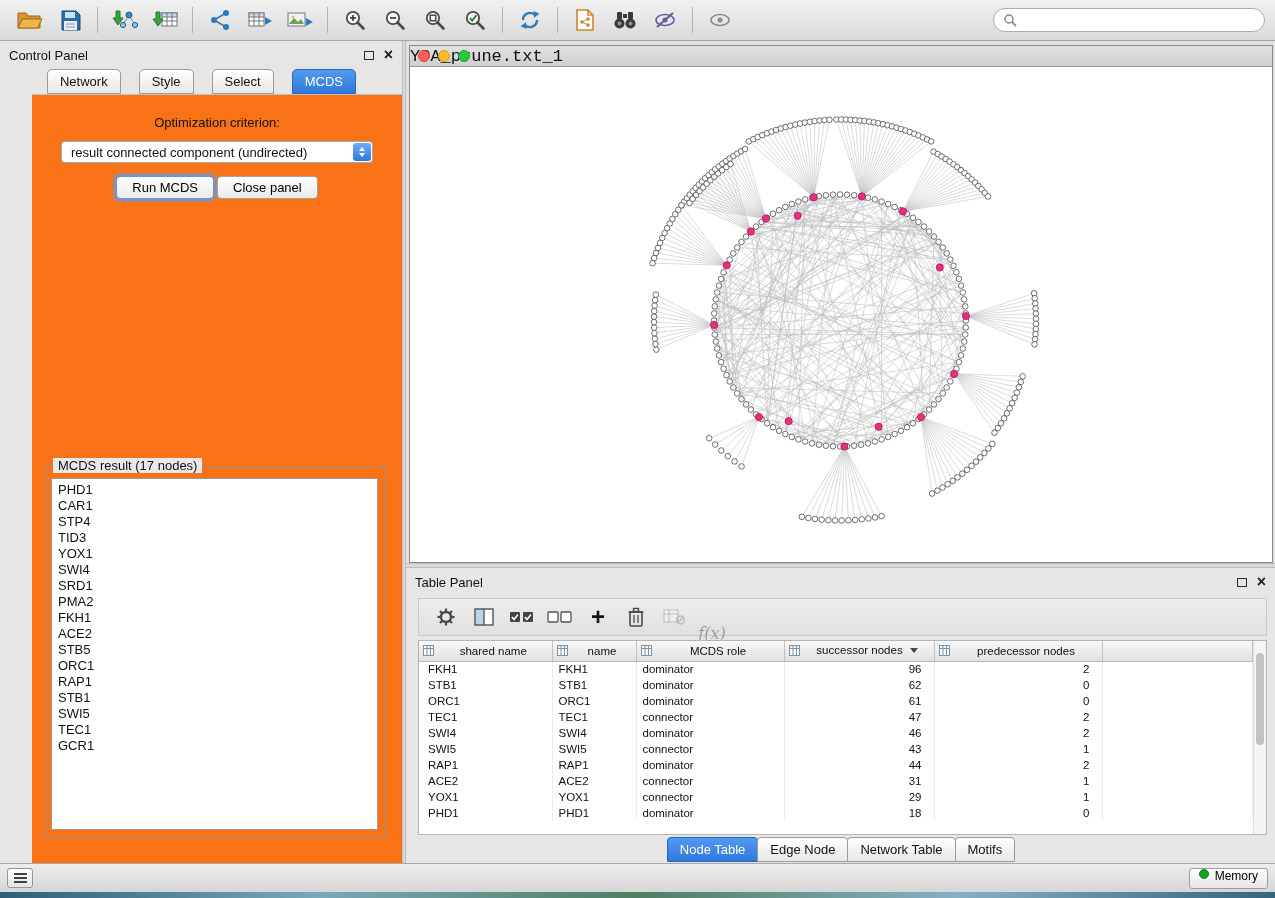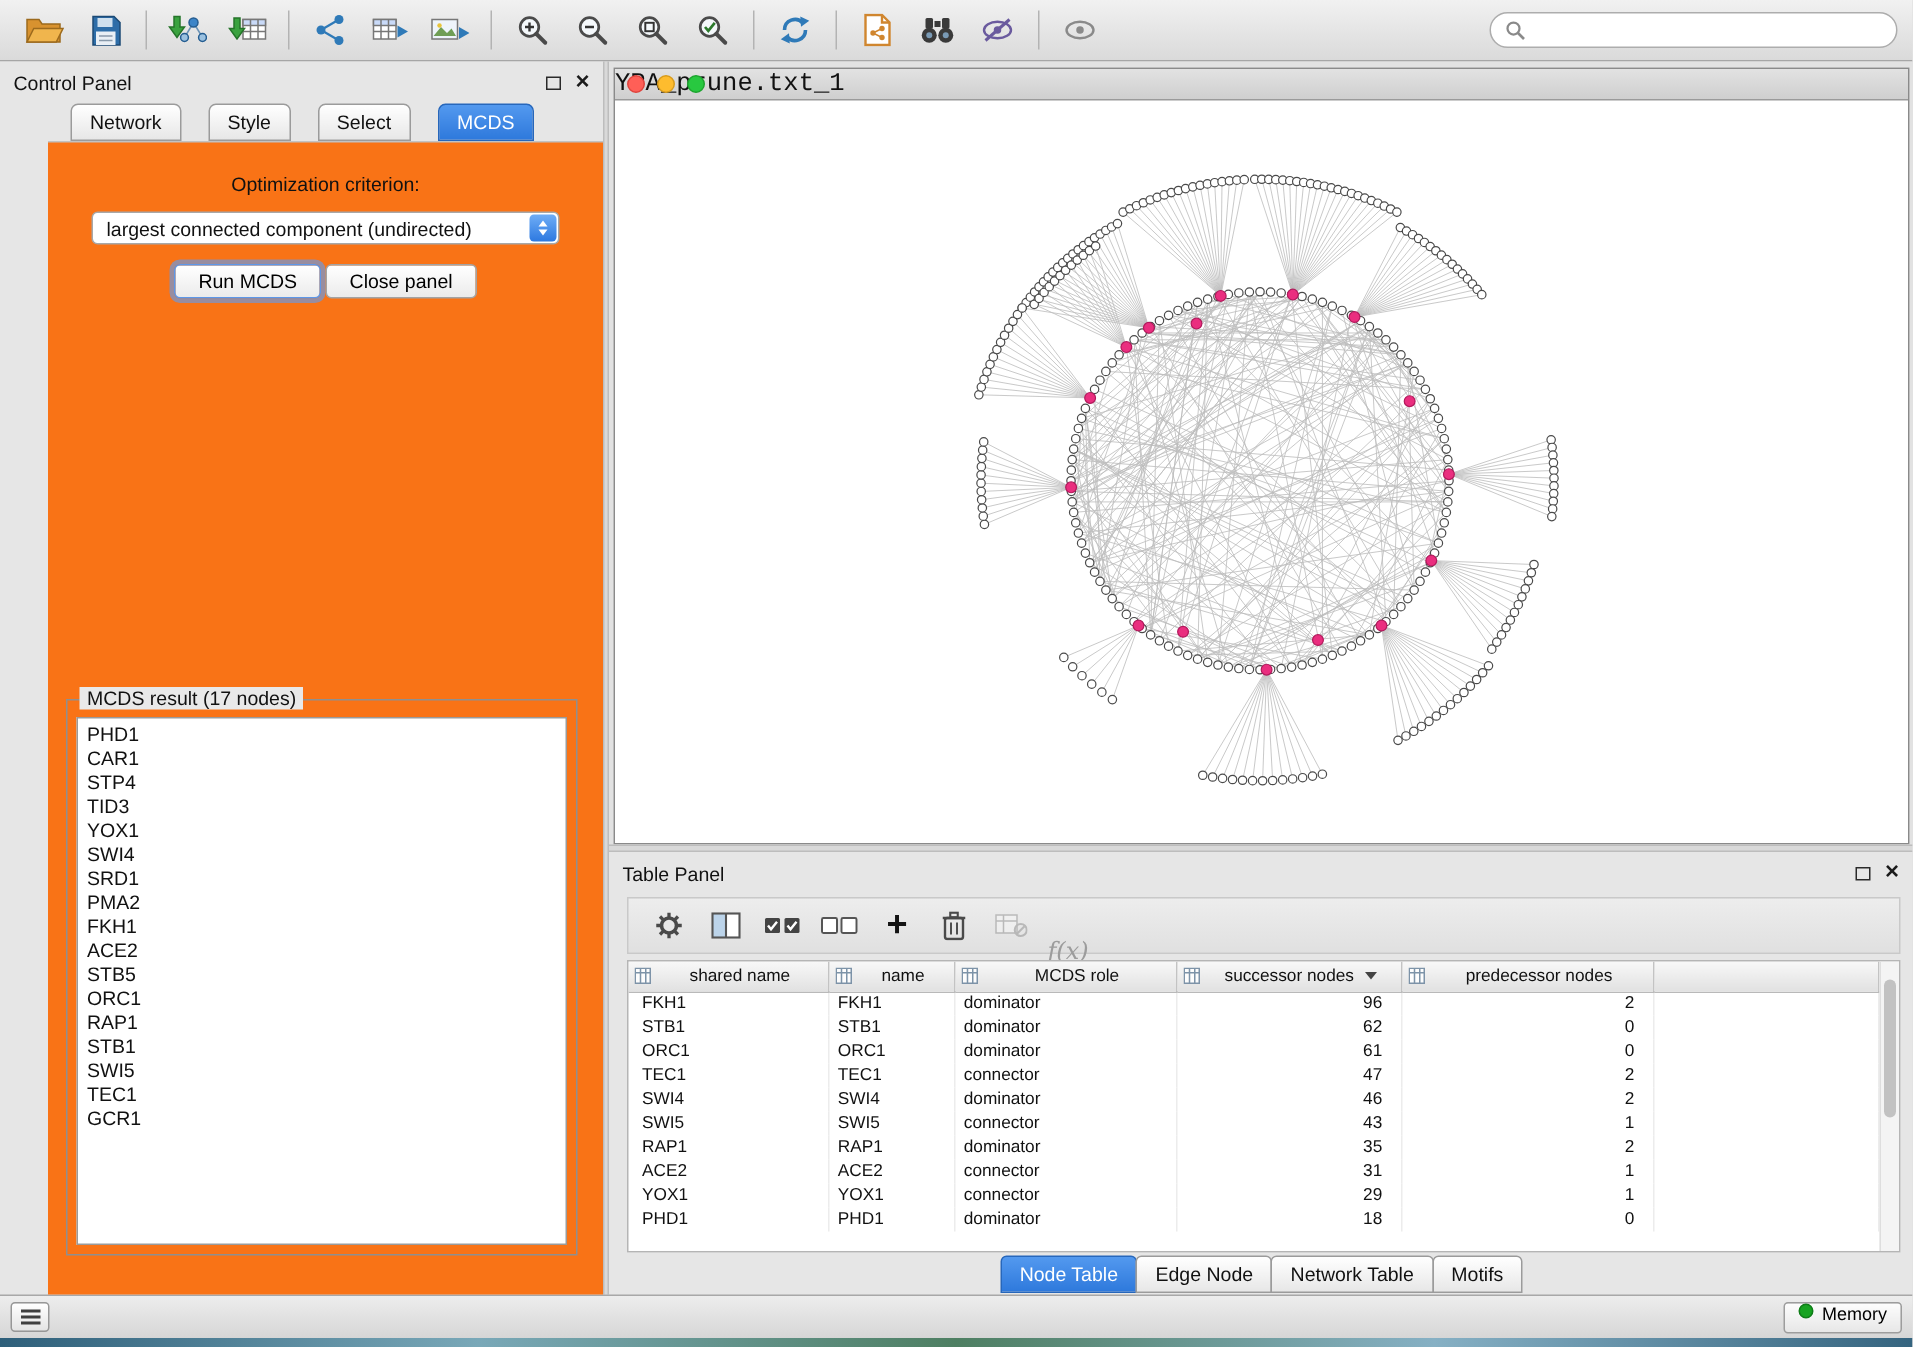--- a/index.html
+++ b/index.html
@@ -288,21 +288,21 @@
       </div>
       <div class="cp-tabs">
         <span class="tab">Network</span>
         <span class="tab">Style</span>
         <span class="tab">Select</span>
         <span class="tab active">MCDS</span>
       </div>
       <div class="cp-body">
         <div class="opt-label">Optimization criterion:</div>
         <div class="select">
-          <span style="overflow:hidden;white-space:nowrap;">largest connected component (undirected)</span>
+          <span style="overflow:hidden;white-space:nowrap;">result connected component (undirected)</span>
           <span class="cap">
             <span class="tri-up"></span>
               <span class="tri-dn"></span>
           </span>
         </div>
         <div class="btn-row">
           <button class="mac-btn focused">Run MCDS</button>
           <button class="mac-btn">Close panel</button>
         </div>
         <div class="group-box">
@@ -1214,21 +1214,21 @@
                   <td>SWI5</td>
                   <td>connector</td>
                   <td class="num">43</td>
                   <td class="num">1</td>
                   <td></td>
                 </tr>
                 <tr>
                   <td>RAP1</td>
                   <td>RAP1</td>
                   <td>dominator</td>
-                  <td class="num">35</td>
+                  <td class="num">44</td>
                   <td class="num">2</td>
                   <td></td>
                 </tr>
                 <tr>
                   <td>ACE2</td>
                   <td>ACE2</td>
                   <td>connector</td>
                   <td class="num">31</td>
                   <td class="num">1</td>
                   <td></td>

